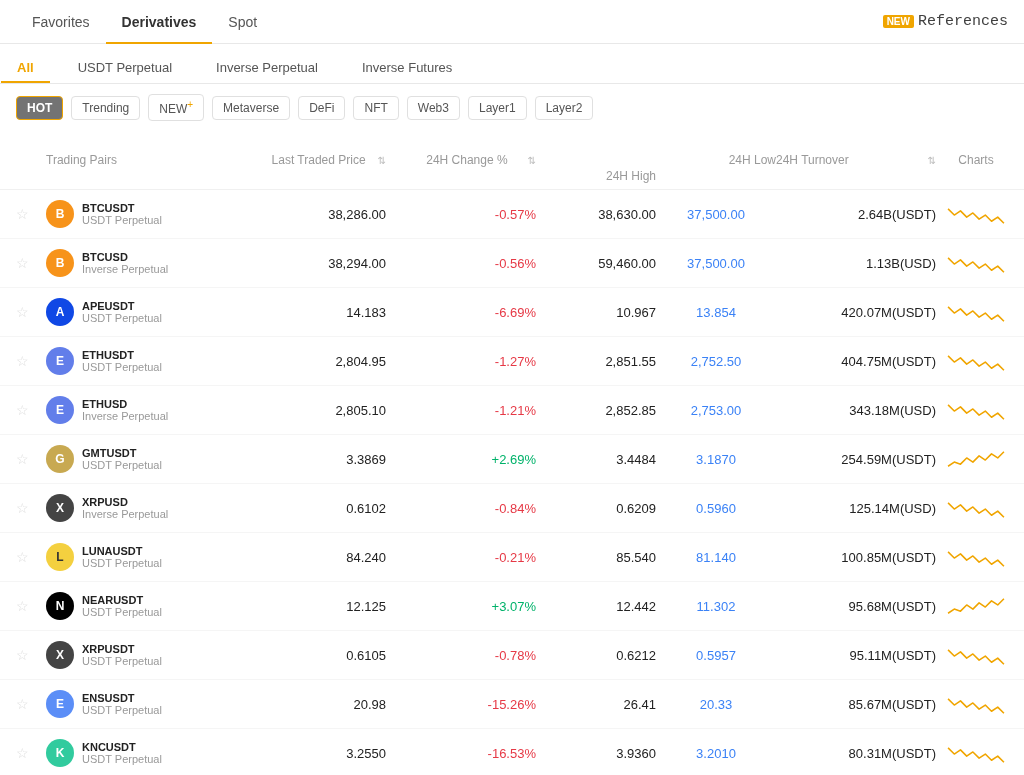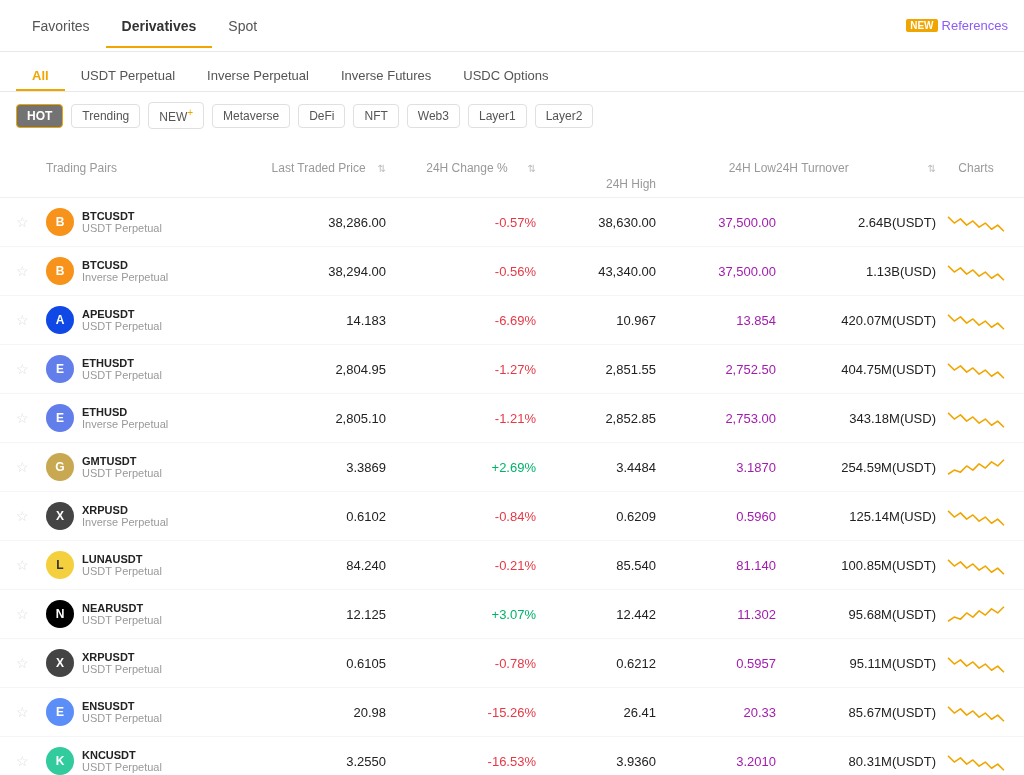--- a/index.html
+++ b/index.html
@@ -1,28 +1,28 @@
 <!DOCTYPE html>
 <html><head>
   <meta charset="utf-8">
   <style>
     * { box-sizing: border-box; margin: 0; padding: 0; }
     body { font-family: -apple-system, BlinkMacSystemFont, 'Segoe UI', sans-serif; background: #fff; font-size: 13px; color: #333; }
 
     
-    .top-nav { display: flex; align-items: center; border-bottom: 1px solid #e8e8e8; background: #fff; padding: 0 16px; height: 52px; }
+    .top-nav { display: flex; align-items: center; border-bottom: 1px solid #e8e8e8; background: #fff; padding: 0 16px; height: 44px; }
     .top-nav-item { padding: 0 16px; height: 44px; display: flex; align-items: center; cursor: pointer; color: #555; font-size: 14px; position: relative; }
     .top-nav-item.active { color: #333; font-weight: 600; }
     .top-nav-item.active::after { content: ''; position: absolute; bottom: 0; left: 0; right: 0; height: 2px; background: #f0a500; }
     .references-btn { margin-left: auto; display: flex; align-items: center; gap: 4px; cursor: pointer; }
     .new-badge { background: #f0a500; color: #fff; font-size: 10px; font-weight: 700; padding: 1px 4px; border-radius: 2px; }
-    .references-text { color: #8b5cf6; font-size: 13px; }
-
-    
-    .sub-nav { display: flex; align-items: flex-end; padding: 8px 16px 0; border-bottom: 1px solid #e8e8e8; gap: 0; }
+    .references-text { color: #404040; font-size: 15px; font-family: Liberation Mono, monospace; }
+
+    
+    .sub-nav { display: flex; align-items: flex-end; padding: 8px 1px 0; border-bottom: 1px solid #e8e8e8; gap: 12px; }
     .sub-nav-item { padding: 8px 16px; cursor: pointer; color: #555; font-size: 13px; white-space: nowrap; position: relative; }
     .sub-nav-item.active { color: #f0a500; font-weight: 600; }
     .sub-nav-item.active::after { content: ''; position: absolute; bottom: 0; left: 0; right: 0; height: 2px; background: #f0a500; }
 
     
     .filter-row { display: flex; align-items: center; padding: 10px 16px; gap: 8px; }
     .filter-tag { padding: 4px 10px; border-radius: 4px; font-size: 12px; cursor: pointer; border: 1px solid #e0e0e0; color: #555; background: #fff; white-space: nowrap; }
     .filter-tag.active { background: #737373; color: #fff; border-color: #f0a500; font-weight: 600; }
     .new-plus { font-size: 10px; color: #f0a500; vertical-align: super; }
 
@@ -40,21 +40,21 @@
     .pair-icon { width: 28px; height: 28px; border-radius: 50%; display: flex; align-items: center; justify-content: center; font-size: 12px; font-weight: 700; flex-shrink: 0; }
     .pair-info {}
     .pair-name { font-weight: 600; font-size: 11px; color: #222; }
     .pair-type { font-size: 11px; color: #999; }
 
     .price-cell { font-weight: 500; color: #222; text-align: right; }
     .change-cell { text-align: right; font-weight: 500; }
     .change-pos { color: #00b26a; }
     .change-neg { color: #e63946; }
     .high-cell { text-align: right; color: #222; }
-    .low-cell { text-align: right; color: #a21caf; }
+    .low-cell { text-align: center; color: #3b82f6; }
     .turnover-cell { text-align: right; color: #222; }
 
     .chart-cell { display: flex; align-items: center; justify-content: center; }
     .chart-svg { width: 60px; height: 28px; }
 
     
     .icon-btc { background: #f7931a; color: #fff; }
     .icon-eth { background: #627eea; color: #fff; }
     .icon-ape { background: #1048e5; color: #fff; }
     .icon-gmt { background: #c8a951; color: #fff; }
@@ -75,21 +75,20 @@
     <span class="new-badge">NEW</span>
     <span class="references-text">References</span>
   </div>
 </div>
 
 <div class="sub-nav">
   <div class="sub-nav-item active">All</div>
   <div class="sub-nav-item">USDT Perpetual</div>
   <div class="sub-nav-item">Inverse Perpetual</div>
   <div class="sub-nav-item">Inverse Futures</div>
-  <div class="sub-nav-item">USDC Options</div>
 </div>
 
 <div class="filter-row">
   <div class="filter-tag active">HOT</div>
   <div class="filter-tag">Trending</div>
   <div class="filter-tag">
     <span>NEW</span><span class="new-plus">+</span>
   </div>
   <div class="filter-tag">Metaverse</div>
   <div class="filter-tag">DeFi</div>
@@ -158,21 +157,21 @@
     <div><span class="star-icon">☆</span></div>
     <div class="pair-cell">
       <div class="pair-icon icon-btc">B</div>
       <div class="pair-info">
         <div class="pair-name">BTCUSD</div>
         <div class="pair-type">Inverse Perpetual</div>
       </div>
     </div>
     <div class="price-cell">38,294.00</div>
     <div class="change-cell change-neg">-0.56%</div>
-    <div class="high-cell">43,340.00</div>
+    <div class="high-cell">59,460.00</div>
     <div class="low-cell">37,500.00</div>
     <div class="turnover-cell">1.13B(USD)</div>
     <div class="chart-cell">
         <svg class="chart-svg" viewBox="0 0 58 26" fill="none" xmlns="http://www.w3.org/2000/svg">
     <path d="M2,8 L8,14 L14,10 L20,16 L26,12 L32,18 L38,14 L44,20 L50,16 L56,22" stroke="#f0a500" stroke-width="1.5" fill="none" stroke-linejoin="round"></path>
   </svg>
       </div>
     <div style="display:flex;justify-content:center;">
       
     </div>

